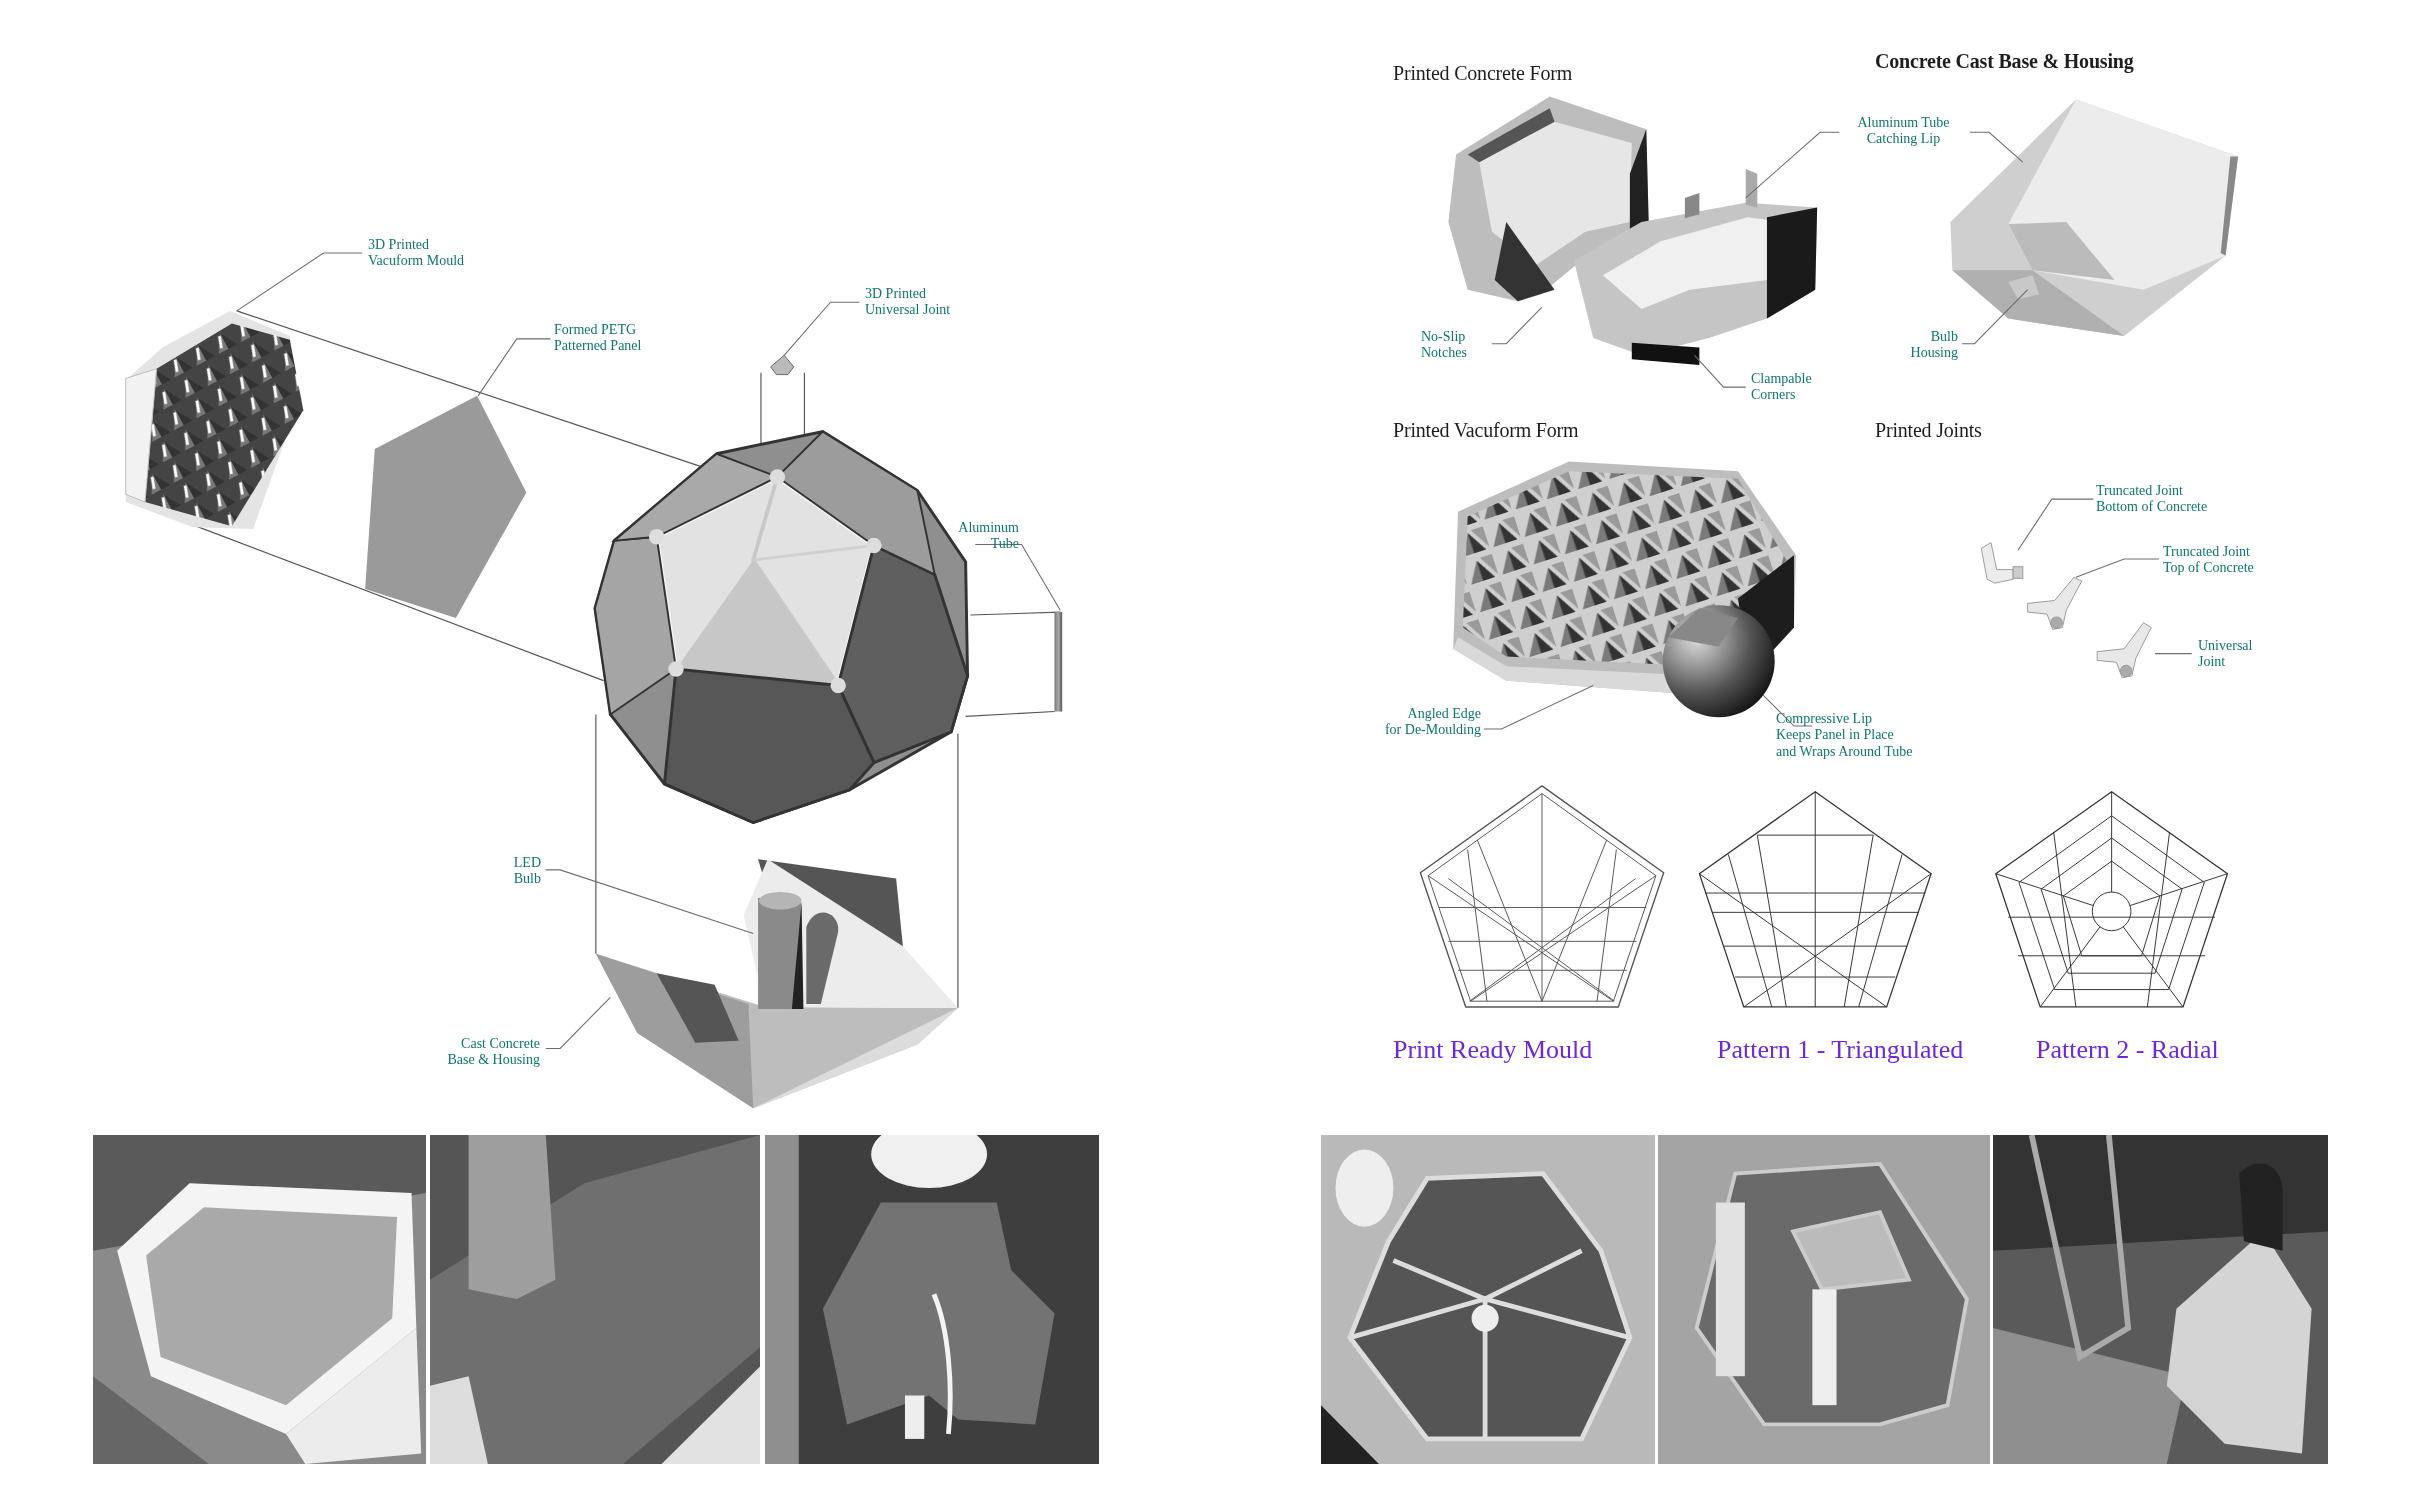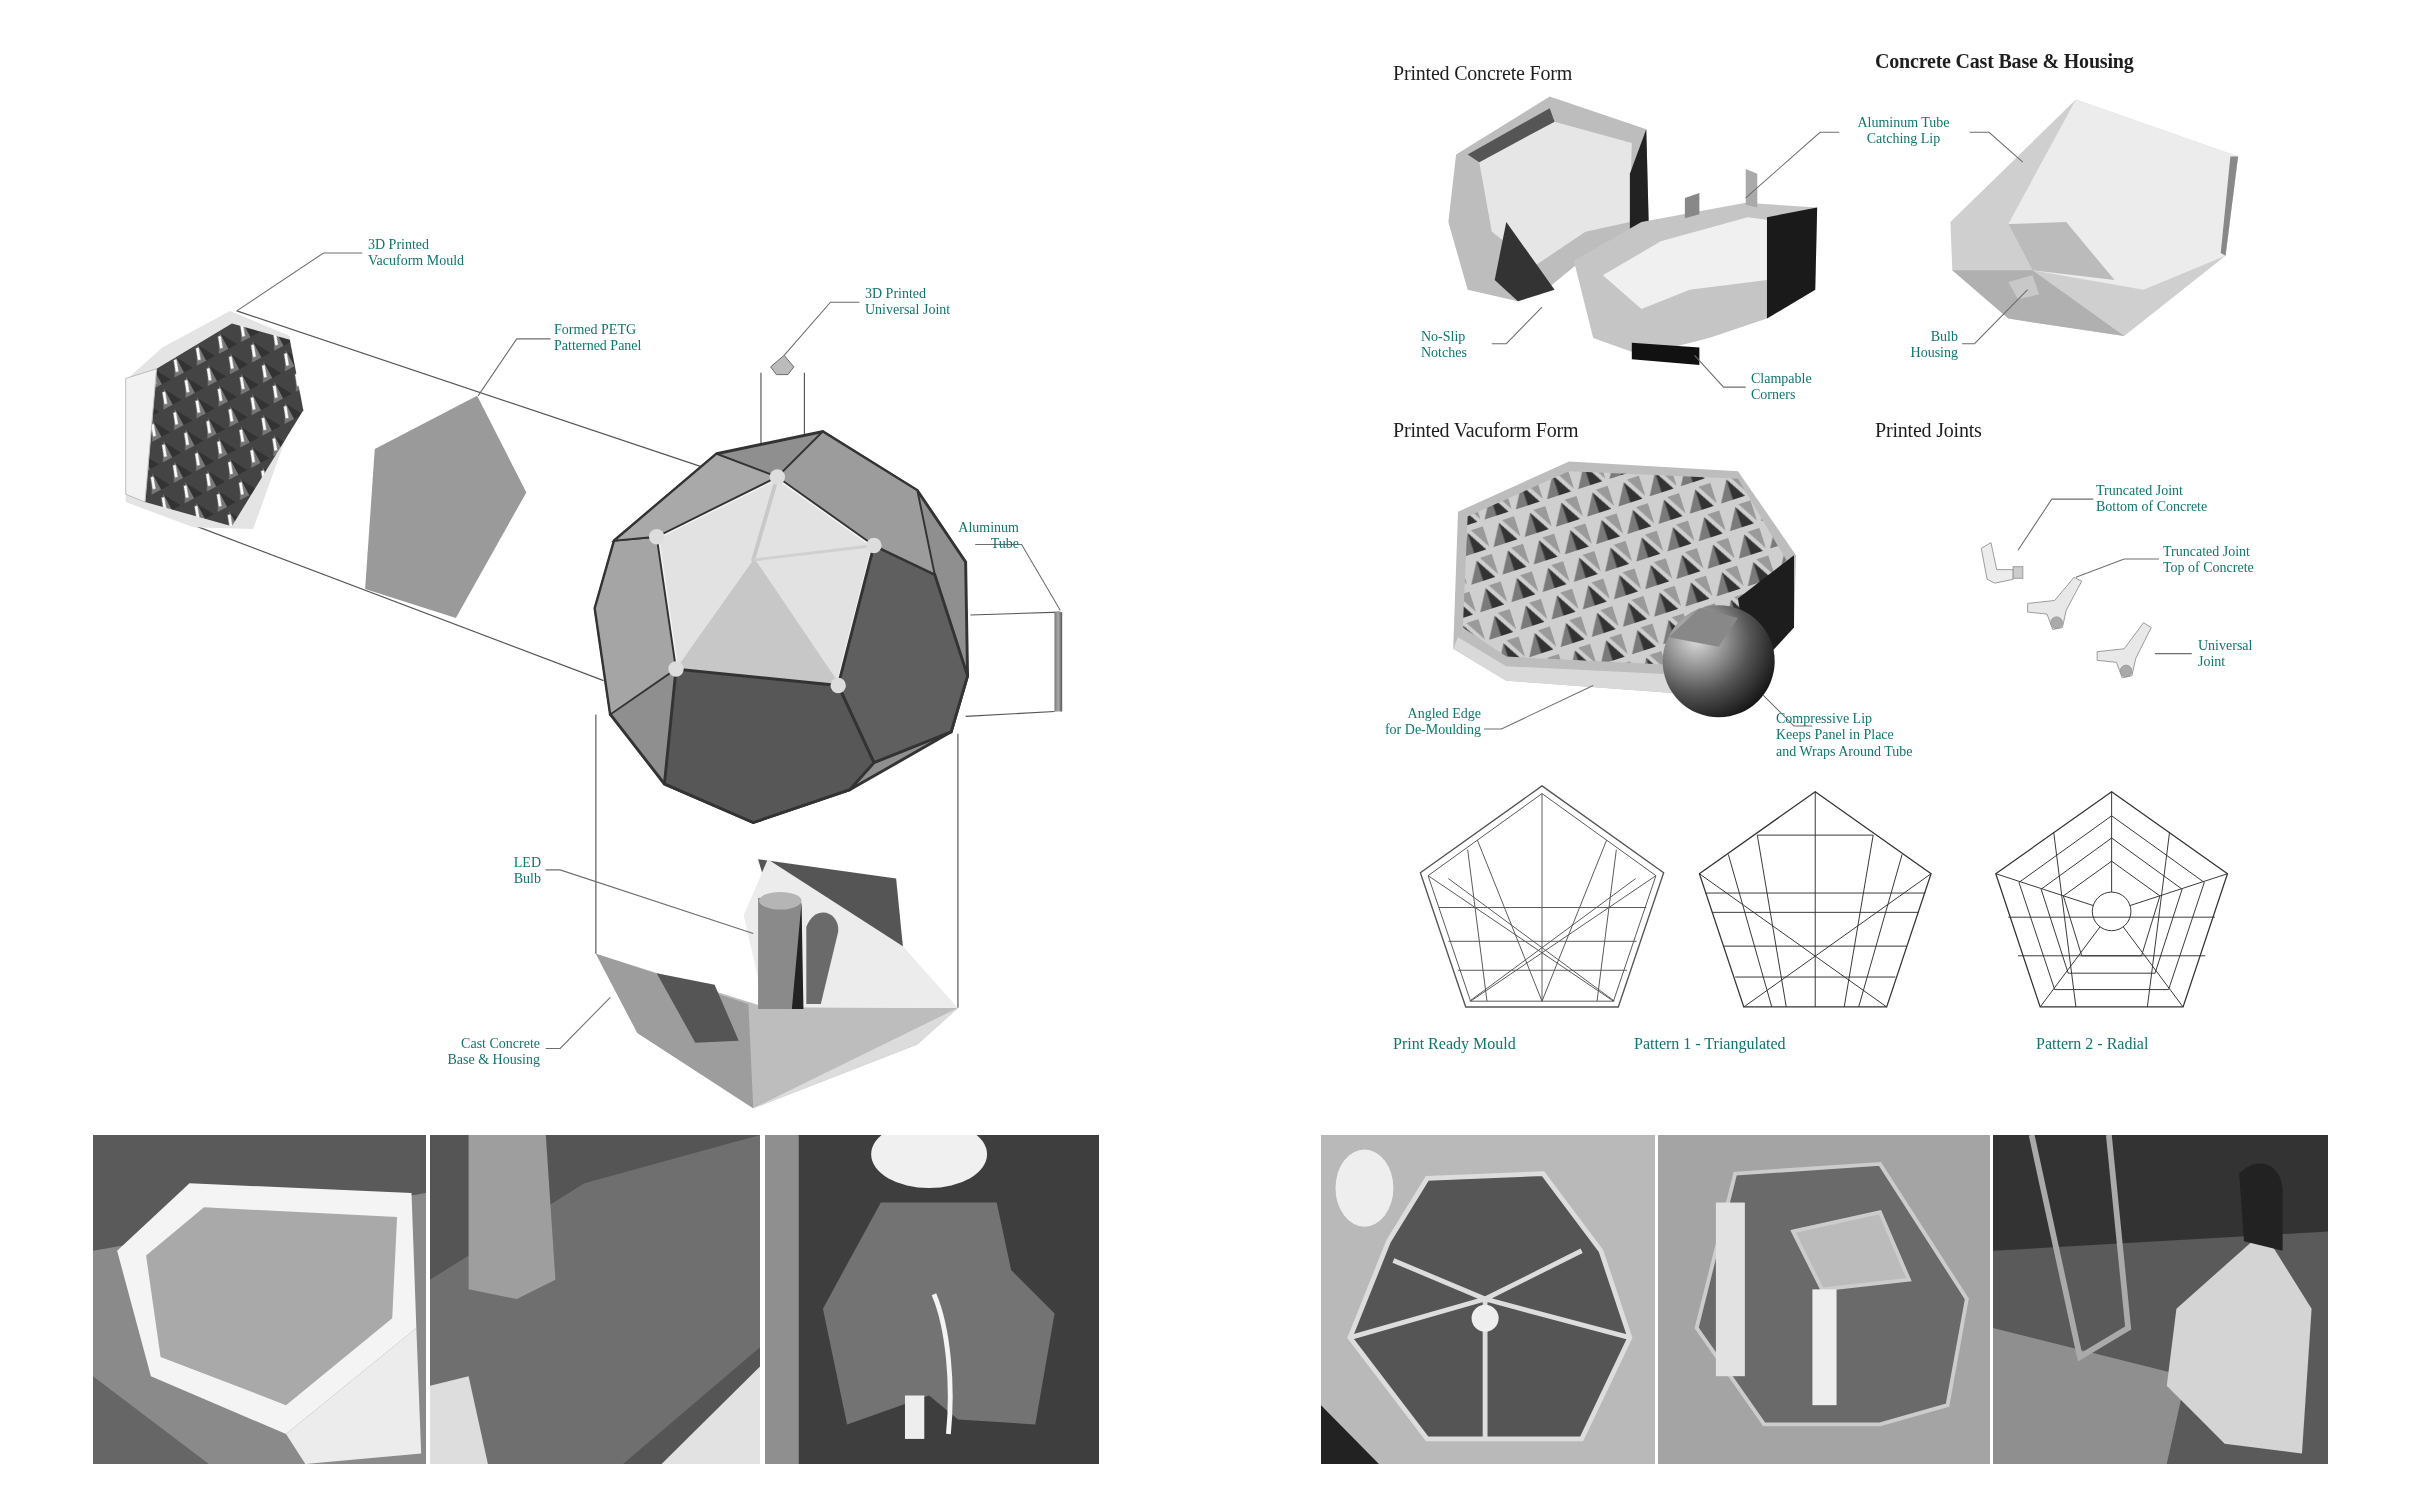--- a/index.html
+++ b/index.html
@@ -2,21 +2,21 @@
 <html><head>
 <meta charset="utf-8">
 <style>
   html, body { margin: 0; padding: 0; background: #ffffff; }
   body { width: 2414px; height: 1509px; position: relative; overflow: hidden;
          font-family: "Liberation Serif", "DejaVu Serif", serif; color: #222; }
   .label { position: absolute; font-size: 14px; line-height: 16.4px; color: #0f766e; white-space: nowrap; }
   .label.r { text-align: right; }
   .label.c { text-align: center; }
   .heading { position: absolute; font-size: 20px; color: #1e1e1e; white-space: nowrap; letter-spacing: -0.2px; }
-  .caption { position: absolute; font-size: 16px; color: #0f766e; white-space: nowrap; }
+  .caption { position: absolute; font-size: 26px; color: #6d28d9; white-space: nowrap; }
   svg.layer { position: absolute; left: 0; top: 0; width: 2414px; height: 1509px; }
   .photo { position: absolute; overflow: hidden; background: #6a6a6a; }
   .photo svg { width: 100%; height: 100%; display: block; }
 </style>
 </head>
 <body>
 
 <svg class="layer" viewBox="0 0 2500 1563">
   <defs>
     <linearGradient id="gTube" x1="0" x2="1">
@@ -256,21 +256,21 @@
   <div>Angled Edge</div>
   <div>for De-Moulding</div>
 </div>
 <div class="label" style="left:1776px; top:711px;">
   <div>Compressive Lip</div>
   <div>Keeps Panel in Place</div>
   <div>and Wraps Around Tube</div>
 </div>
 
 <div class="caption" style="left:1393px; top:1035px;">Print Ready Mould</div>
-<div class="caption" style="left:1634px; top:1035px;text-align:right;">Pattern 1 - Triangulated</div>
+<div class="caption" style="left:1717px; top:1035px;text-align:right;">Pattern 1 - Triangulated</div>
 <div class="caption" style="left:2036px; top:1035px;">Pattern 2 - Radial</div>
 
 <div class="photo" style="left:93px; top:1135px; width:333px; height:329px; background:#7c7c7c;">
   <svg viewBox="0 0 345 341" preserveAspectRatio="none">
     <rect width="345" height="341" fill="#8a8a8a"></rect>
     <path d="M0 0 L345 0 L345 60 L0 120 Z" fill="#5a5a5a"></path>
     <path d="M25 120 L100 50 L330 60 L335 200 L200 310 L60 250 Z" fill="#f4f4f4"></path>
     <path d="M55 125 L115 75 L315 85 L310 190 L200 280 L70 230 Z" fill="#a9a9a9"></path>
     <path d="M200 310 L335 200 L340 330 L220 341 Z" fill="#ececec"></path>
     <path d="M0 250 L120 341 L0 341 Z" fill="#666"></path>

